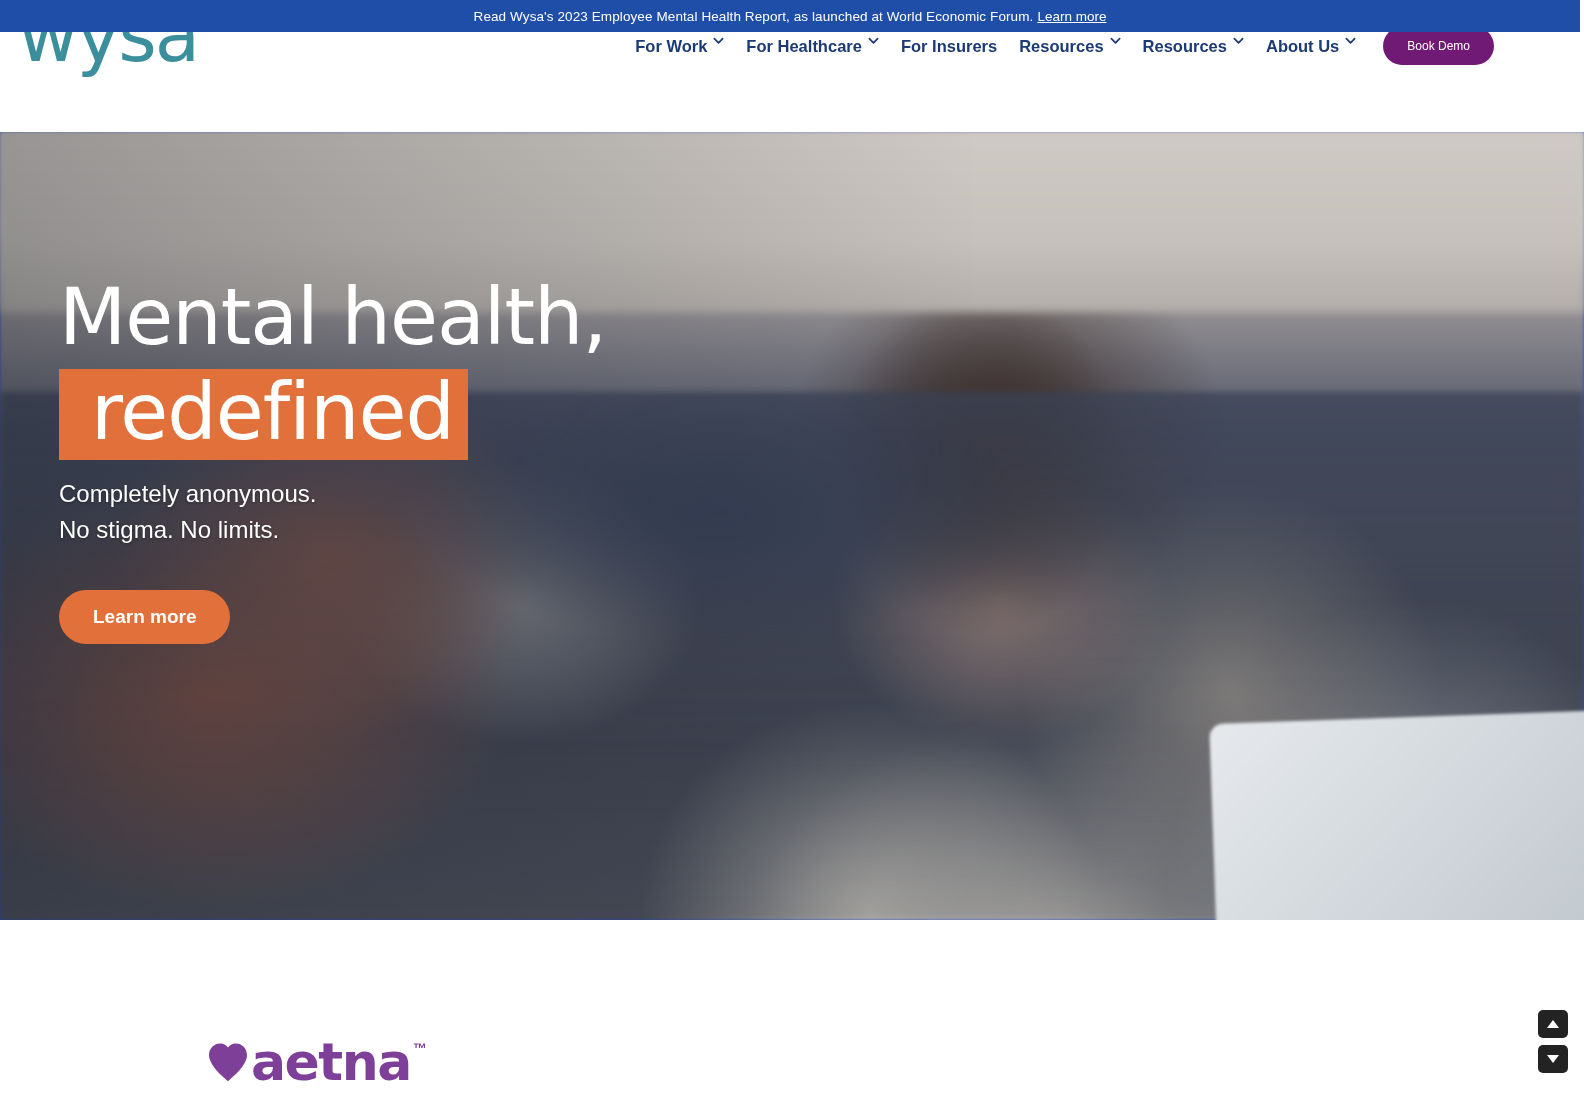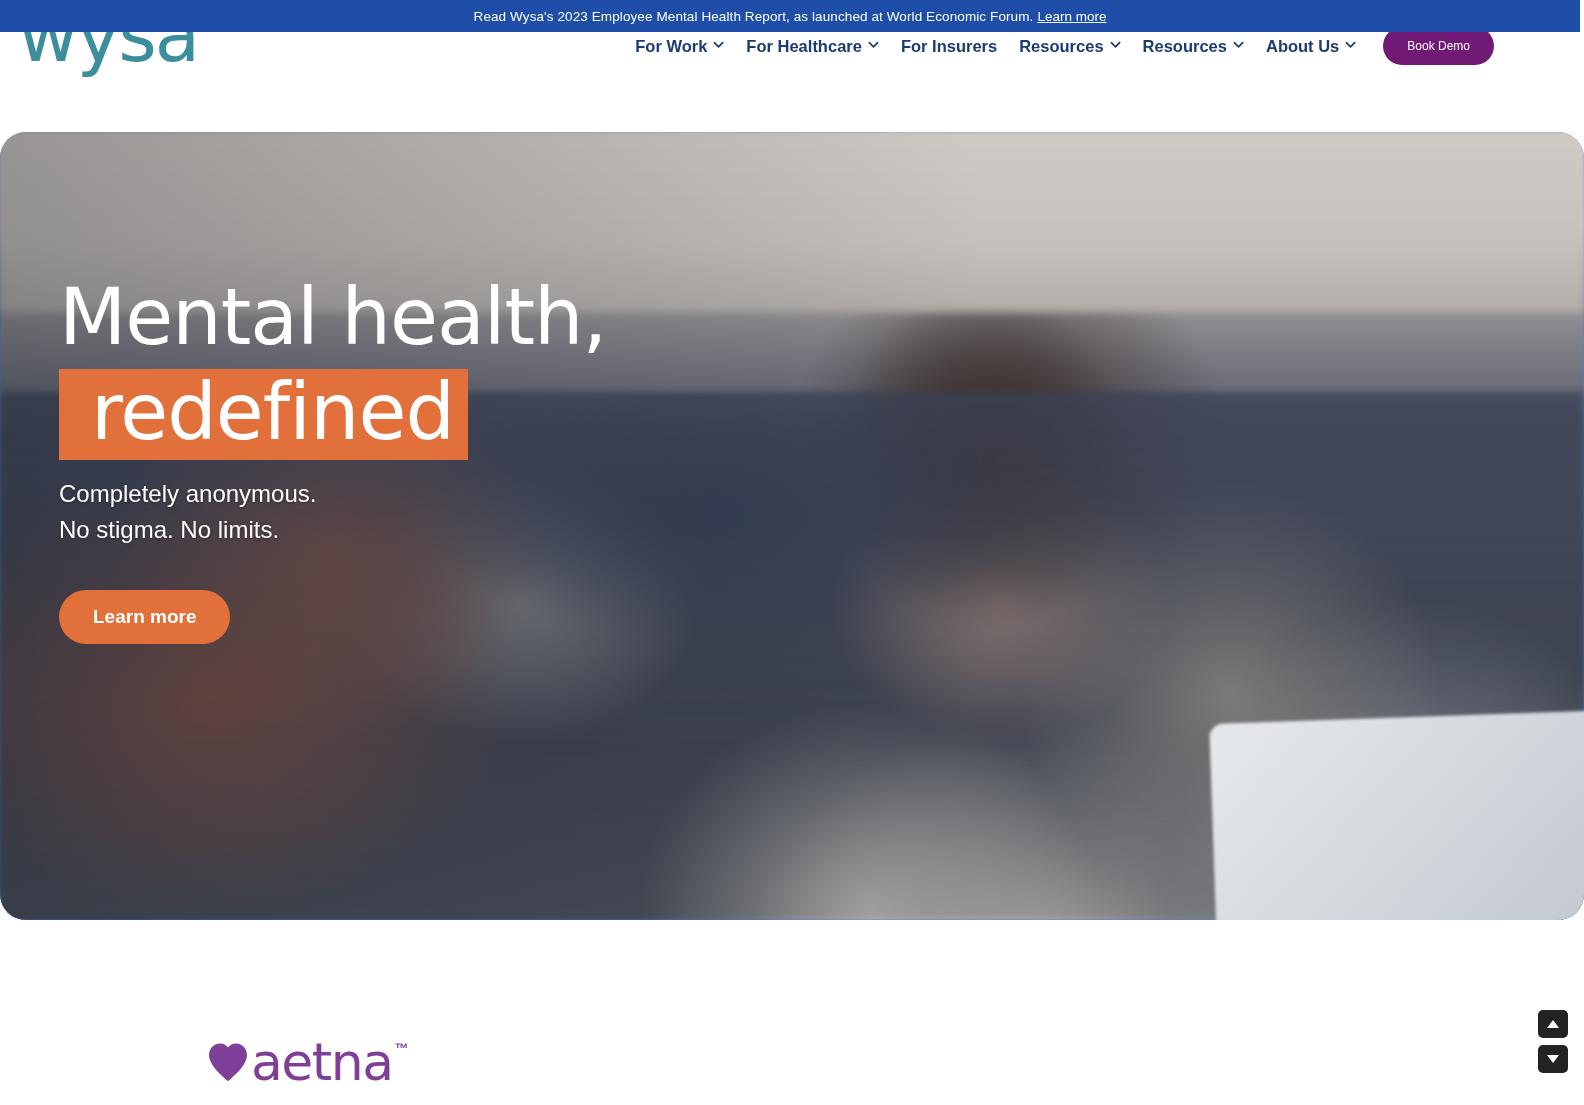--- a/index.html
+++ b/index.html
@@ -51,21 +51,21 @@
     user-select:none;
   }
   .nav {
     position:absolute;
     right:18px; top:-14px;
     height:56px;
     display:flex; align-items:center;
     gap:0px;
   }
   .nav-item {
-    display:flex; align-items:center;
+    display:flex; 
     gap:6px;
     padding:0 11px;
     color:#1c3a73;
     font-size:16.5px;
     font-weight:bold;
     white-space:nowrap;
     cursor:pointer;
   }
   .chev {
     width:11px; height:11px;
@@ -86,22 +86,21 @@
     font-family:"Liberation Sans", sans-serif;
     white-space:nowrap;
   }
 
   
   .hero {
     position:absolute;
     top:132px; left:0;
     width:1584px; height:788px;
     overflow:hidden;
-    background:#3b82f6;
-    border-radius:26px;
+    background:#1d4ed8;
   }
   .hero-photo {
     position:absolute; inset:0;
     
     background:
       radial-gradient(ellipse 300px 260px at 1010px 300px, rgba(62,48,44,.95) 0%, rgba(62,48,44,0) 72%),
       radial-gradient(ellipse 210px 250px at 980px 330px, rgba(40,30,28,.85) 0%, rgba(40,30,28,0) 70%),
       radial-gradient(ellipse 250px 210px at 1000px 470px, rgba(224,178,156,.92) 0%, rgba(224,178,156,0) 68%),
       radial-gradient(ellipse 330px 300px at 870px 780px, rgba(214,210,200,.95) 0%, rgba(214,210,200,0) 70%),
       radial-gradient(ellipse 420px 330px at 1050px 820px, rgba(206,201,191,.95) 0%, rgba(206,201,191,0) 72%),
@@ -218,21 +217,21 @@
     display:flex; align-items:center;
     gap:2px;
     z-index:6;
   }
   .aetna-heart {
     width:42px; height:40px;
     position:relative;
   }
   .aetna-word {
     font-size:52px;
-    font-weight:normal;
+    font-weight:bold;
     color:#7d3f98;
     letter-spacing:-1.5px;
     line-height:1;
     font-family:"DejaVu Sans", sans-serif;
   }
   .aetna-tm {
     font-size:14px;
     color:#7d3f98;
     font-weight:bold;
     align-self:flex-start;

